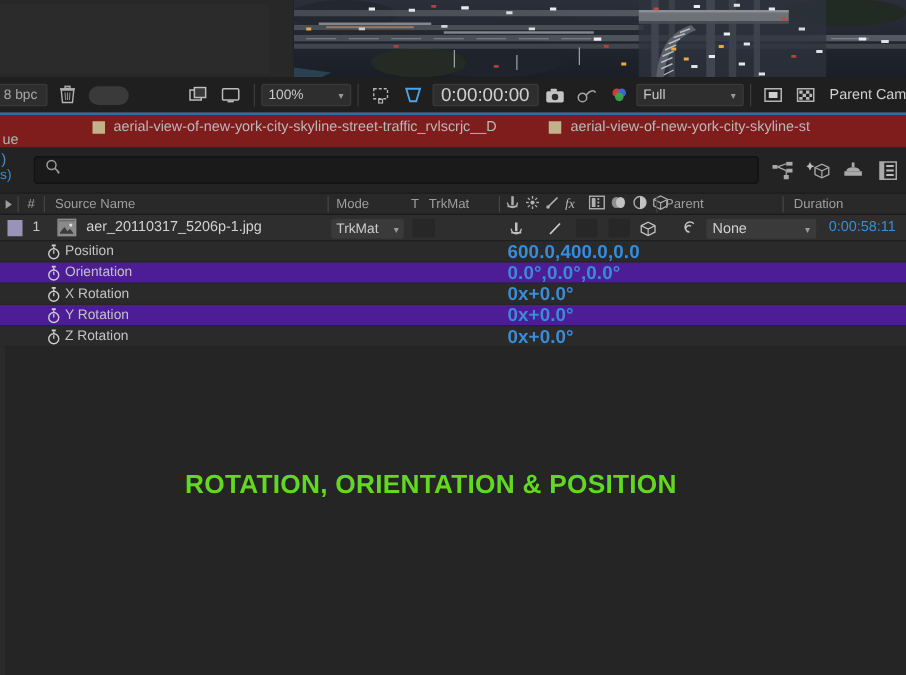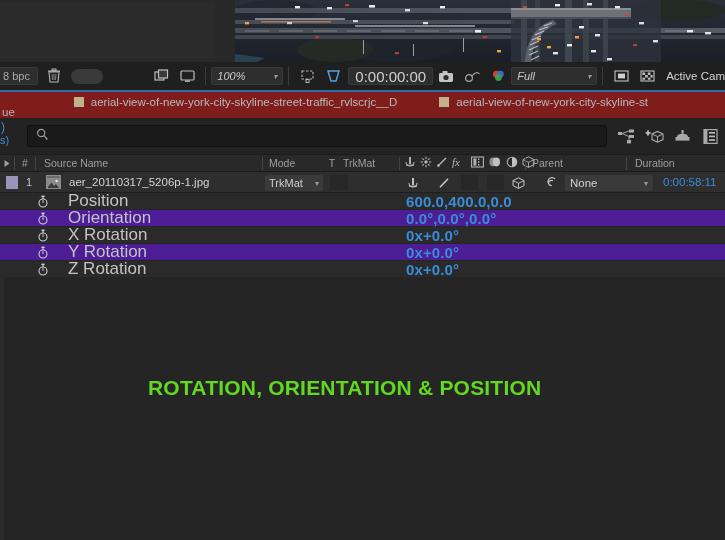--- a/index.html
+++ b/index.html
@@ -51,21 +51,21 @@
   }
   .toolbar-right {
     flex: 1; height: 28px; display: flex; align-items: center;
     background: #1f1f1f; padding-left: 6px; gap: 0px;
   }
   .tb-ico { width: 26px; height: 28px; display: flex; align-items: center; justify-content: center; }
   .tb-sep { width: 1px; height: 18px; background: #3c3c3c; margin: 0 5px; }
   .zoom-select, .res-select {
     height: 18px; background: #2e2e2e; border: 1px solid #3a3a3a; border-radius: 2px;
     color: #c9c9c9; font-size: 11px; display: flex; align-items: center;
-    padding: 0 5px; gap: 20px; justify-content: space-between; font-style: italic;
+    padding: 0 5px; gap: 20px; justify-content: space-between;
   }
   .zoom-select { width: 72px; }
   .res-select { width: 86px; }
   .tc-field {
     height: 18px; background: #2e2e2e; border: 1px solid #3a3a3a; border-radius: 2px;
     color: #cfcfcf; font-size: 15px; display: flex; align-items: center;
     padding: 0 6px; margin-left: 2px;
   }
   .active-cam {
     color: #d2d2d2; font-size: 11.5px; margin-left: 6px; white-space: nowrap;
@@ -161,21 +161,21 @@
   
   .prop-row {
     position: absolute; left: 0; width: 725px; height: 17px;
     border-bottom: 1px solid #252525;
     background: #2a2a2a;
     display: flex; align-items: center;
   }
   .prop-row.alt { background: #4c1d95; }
   .prop-stopwatch { margin-left: 36px; width: 14px; height: 14px;
                     display: flex; align-items: center; justify-content: center; }
-  .prop-name { color: #c3c3c3; font-size: 17px; margin-left: 18px; }
+  .prop-name { color: #c3c3c3; font-size: 11px; margin-left: 2px; }
   .prop-value {
     position: absolute; left: 406px; color: #3a8cd8; font-size: 15px;
     font-weight: bold; letter-spacing: 0.1px;
   }
 
   
   .timeline-body {
     position: absolute; left: 0; top: 277px; width: 725px; height: 263px;
     background: #252525;
   }
@@ -402,21 +402,21 @@
         <svg width="15" height="14" viewBox="0 0 15 14">
           <rect x="1" y="2" width="13" height="10" fill="none" stroke="#b5b5b5" stroke-width="1.2"></rect>
           <rect x="2.4" y="3.4" width="2.7" height="2.6" fill="#b8b8b8"></rect>
           <rect x="7.8" y="3.4" width="2.7" height="2.6" fill="#b8b8b8"></rect>
           <rect x="5.1" y="6" width="2.7" height="2.6" fill="#b8b8b8"></rect>
           <rect x="10.5" y="6" width="2.2" height="2.6" fill="#b8b8b8"></rect>
           <rect x="2.4" y="8.6" width="2.7" height="2.2" fill="#b8b8b8"></rect>
           <rect x="7.8" y="8.6" width="2.7" height="2.2" fill="#b8b8b8"></rect>
         </svg>
       </div>
-      <div class="active-cam">Active Cam</div>
+      <div class="active-cam">Parent Cam</div>
     </div>
   </div>
 
   <div class="tab-bar">
     <div class="tab-frag">ue</div>
     <div style="width:55px"></div>
     <div class="tab-item">
       <span class="tab-swatch"></span>
       <span class="tab-label">aerial-view-of-new-york-city-skyline-street-traffic_rvlscrjc__D</span>
     </div>

